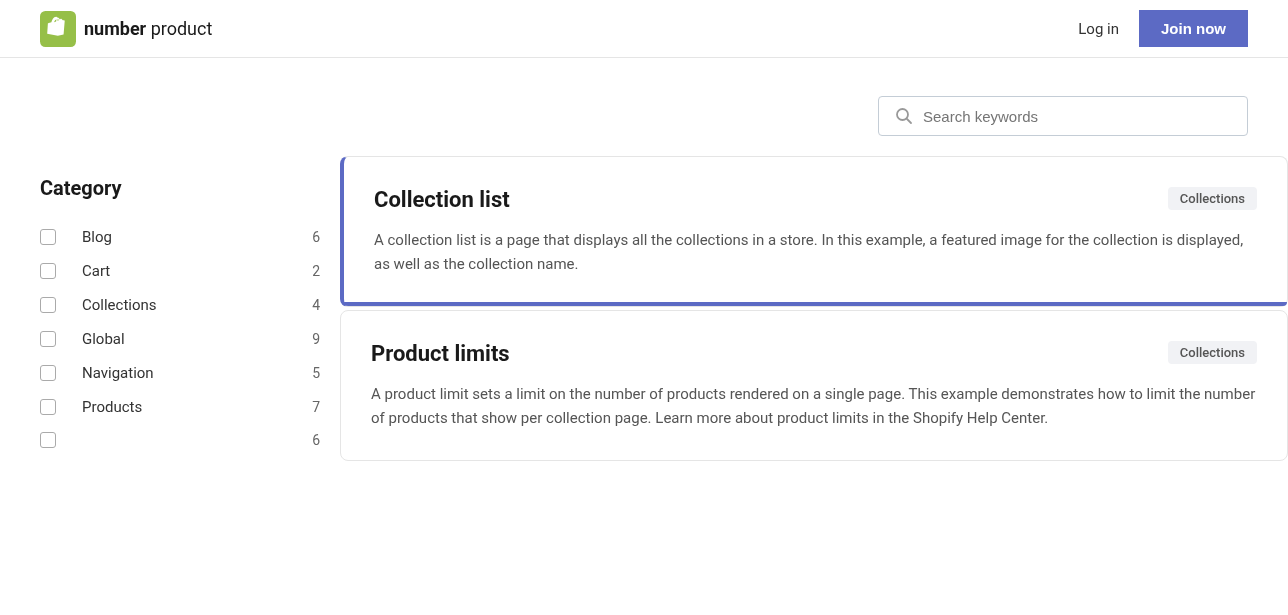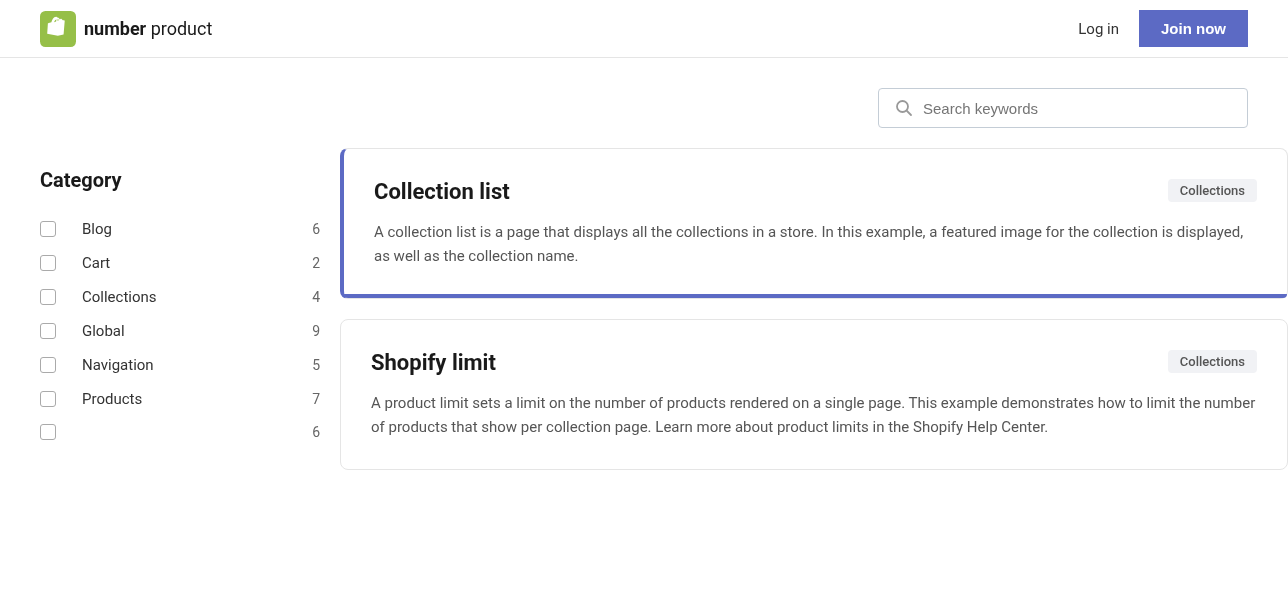--- a/index.html
+++ b/index.html
@@ -60,20 +60,21 @@
       padding: 30px 40px 20px;
     }
     .search-box {
       display: flex;
       align-items: center;
       border: 1px solid #c4cdd6;
       border-radius: 4px;
       padding: 10px 16px;
       width: 370px;
       background: #fff;
+      margin-top: 8px;
     }
     .search-icon-svg {
       color: #999;
       margin-right: 10px;
       flex-shrink: 0;
     }
     .search-input {
       border: none;
       outline: none;
       font-size: 15px;
@@ -132,21 +133,21 @@
     .content-area {
       flex: 1;
       padding: 0 0 0 20px;
     }
 
     
     .card {
       border: 1px solid #e5e5e5;
       border-radius: 8px;
       padding: 30px 30px 30px 30px;
-      margin-bottom: 20px;
+      margin-bottom: 3px;
       position: relative;
       background: #fff;
     }
     .card-top {
       display: flex;
       align-items: flex-start;
       justify-content: space-between;
       margin-bottom: 16px;
     }
     .card-title {
@@ -262,21 +263,21 @@
         <div class="card card-accent">
       <div class="card-top">
         <h2 class="card-title">Collection list</h2>
         <span class="card-badge">Collections</span>
       </div>
       <p class="card-desc">A collection list is a page that displays all the collections in a store. In this example, a featured image for the collection is displayed, as well as the collection name.</p>
       <div class="card-accent-bottom"></div>
     </div>
         <div class="card">
       <div class="card-top">
-        <h2 class="card-title">Shopify limit</h2>
+        <h2 class="card-title">Product limits</h2>
         <span class="card-badge">Collections</span>
       </div>
       <p class="card-desc">A product limit sets a limit on the number of products rendered on a single page. This example demonstrates how to limit the number of products that show per collection page. Learn more about product limits in the Shopify Help Center.</p>
 
     </div>
       </div>
   </main>
 
 </div>
 

